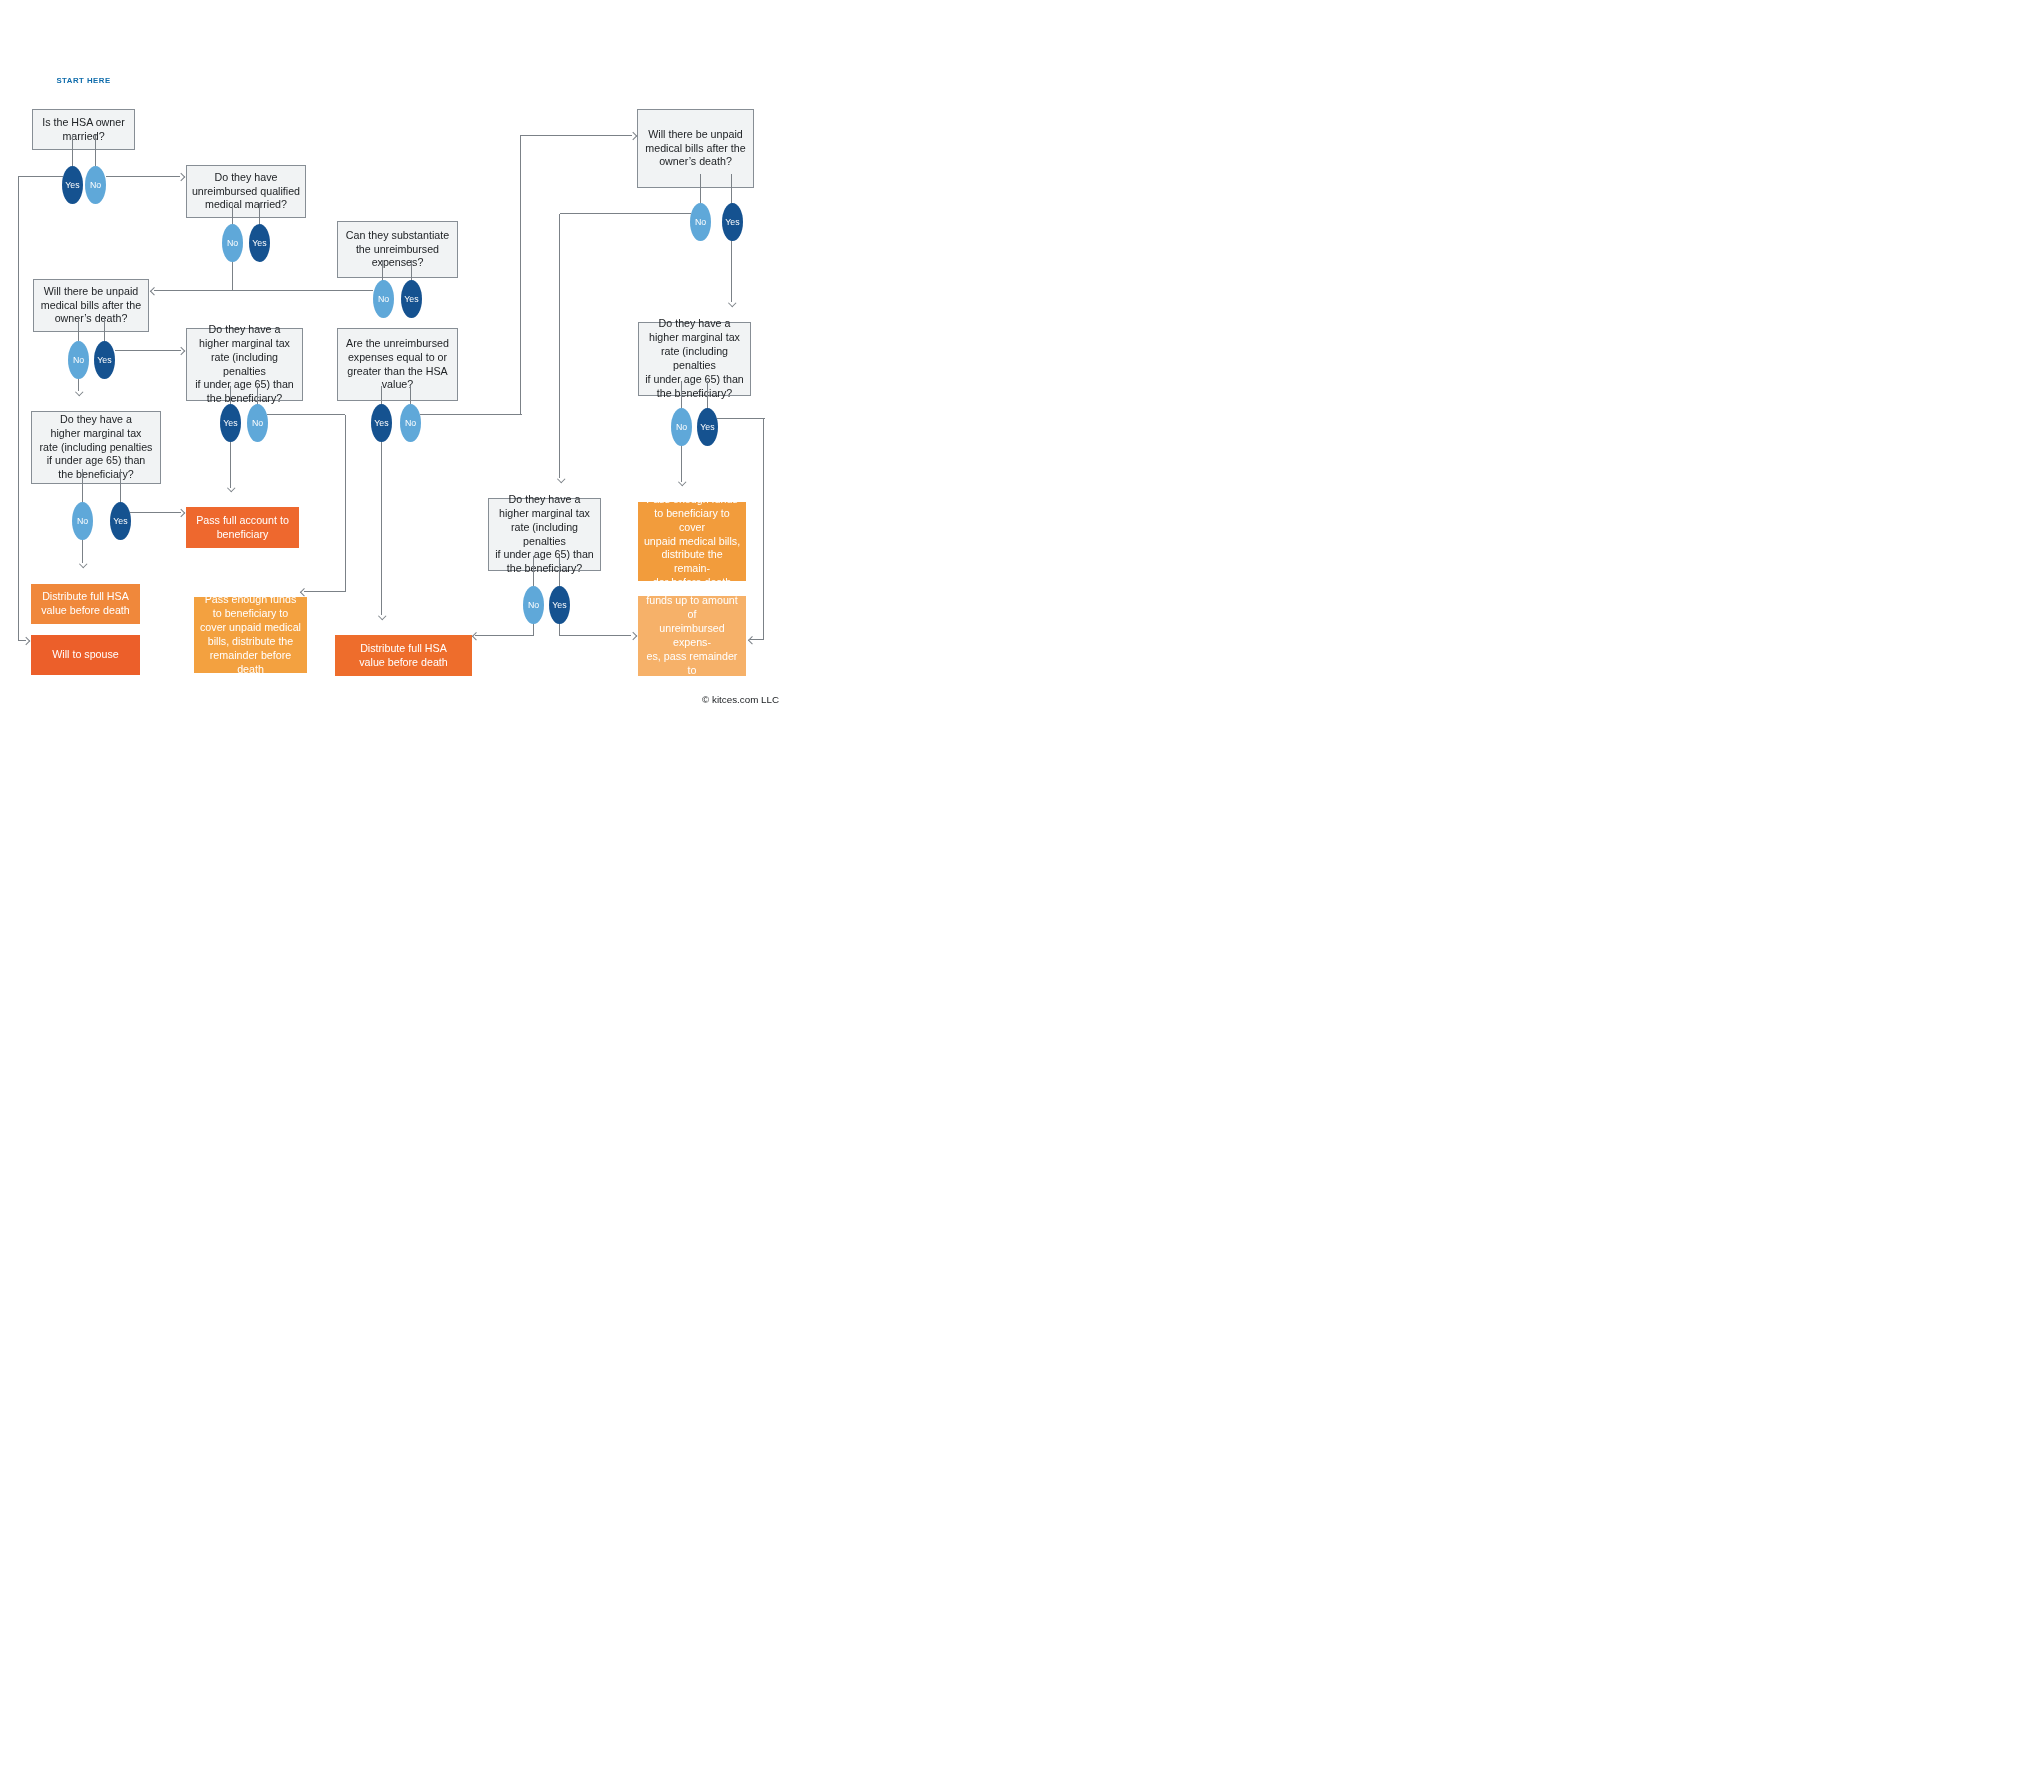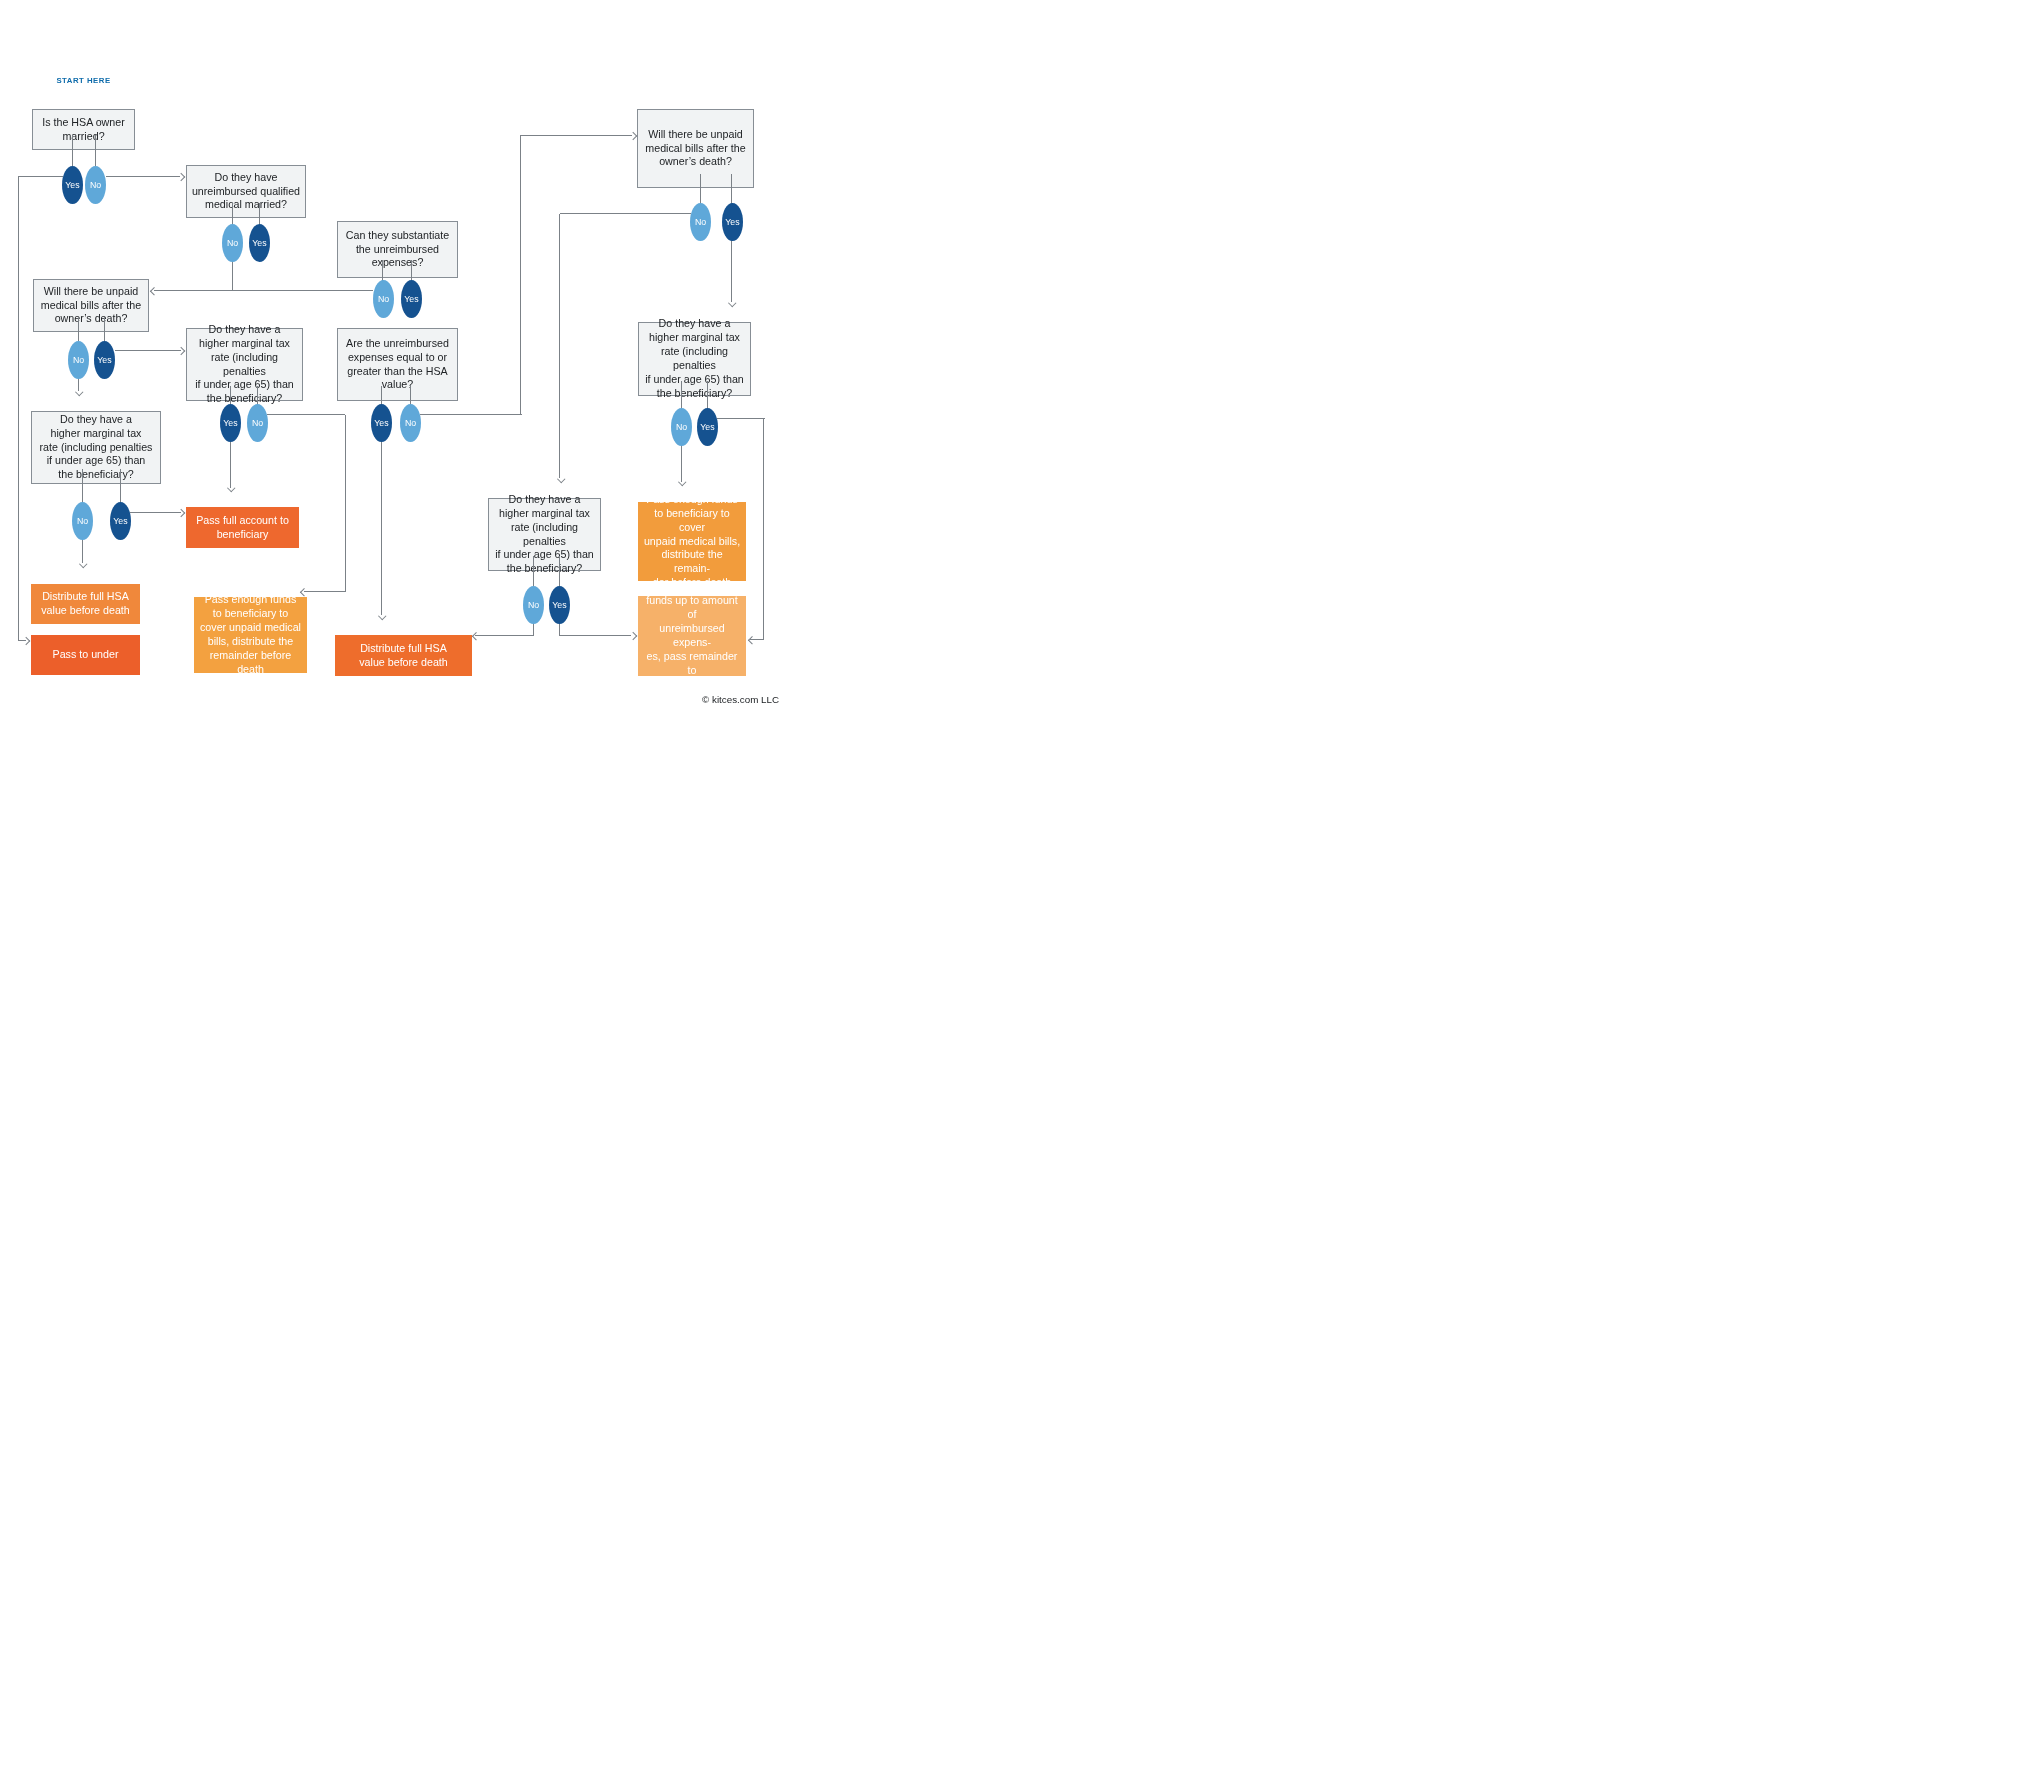--- a/index.html
+++ b/index.html
@@ -116,21 +116,21 @@
 beneficiary</div>
   <div class="node o c-golden" id="n-pass-enough-col2">Pass enough funds
 to beneficiary to
 cover unpaid medical
 bills, distribute the
 remainder before death</div>
   <div class="node o c-orange2" id="n-distribute-bottom">Distribute full HSA
 value before death</div>
   <div class="node o c-medium" id="n-distribute-left">Distribute full HSA
 value before death</div>
-  <div class="node o c-deep" id="n-pass-spouse">Pass to under</div>
+  <div class="node o c-deep" id="n-pass-spouse">Will to spouse</div>
   <div class="node o c-golden2" id="n-pass-enough-right">Pass enough funds
 to beneficiary to cover
 unpaid medical bills,
 distribute the remain-
 der before death</div>
   <div class="node o c-light" id="n-distribute-upto">Distribute HSA
 funds up to amount of
 unreimbursed expens-
 es, pass remainder to
 beneficiary</div>

